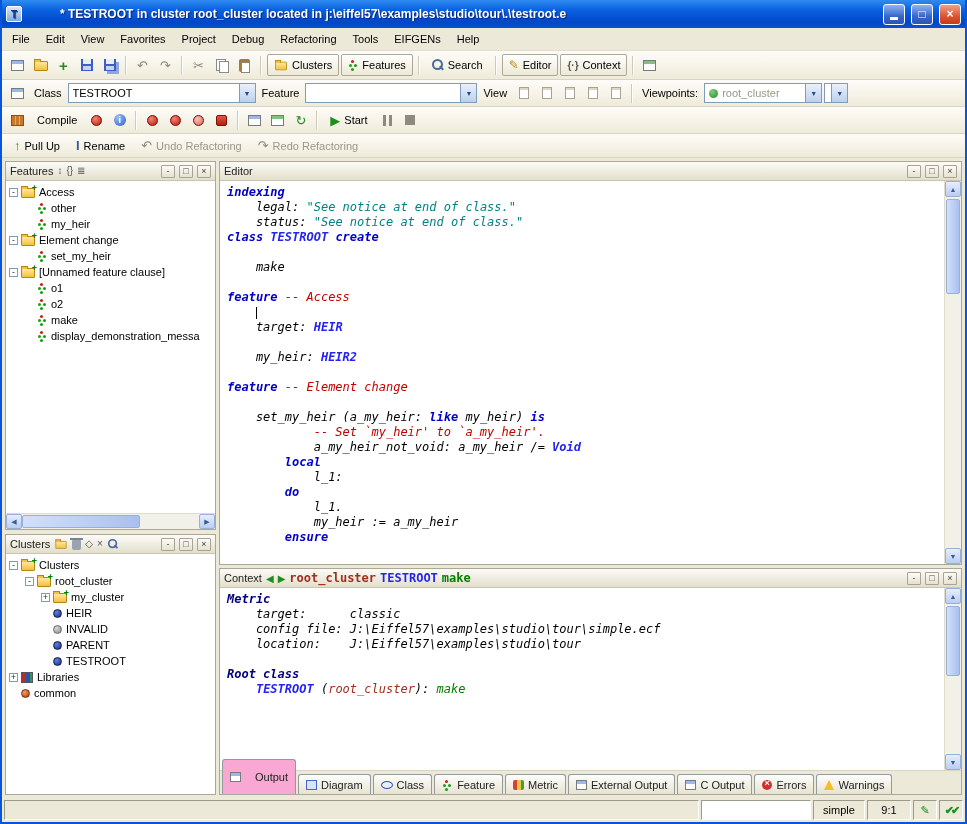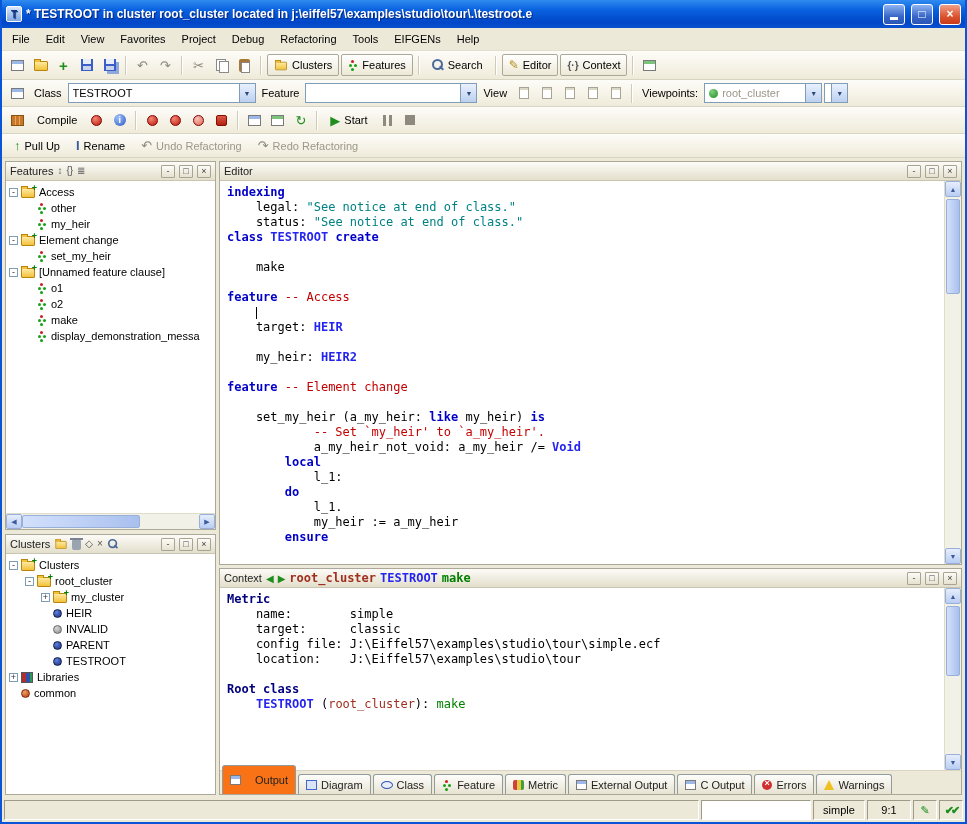--- a/index.html
+++ b/index.html
@@ -6,21 +6,21 @@
   html,body{width:967px;height:824px;overflow:hidden;}
   body{font-family:"Liberation Sans",sans-serif;font-size:11px;background:#ECE9D8;color:#000;}
   .window{width:967px;height:824px;display:flex;flex-direction:column;border:2px solid #0A54D8;border-top:none;}
   
   .titlebar{height:28px;flex:0 0 auto;display:flex;align-items:center;gap:4px;padding:0 4px;
     background:linear-gradient(180deg,#2F8BF0 0%,#0A62E0 35%,#0046C8 80%,#0A52D0 100%);
     color:#fff;font-weight:bold;font-size:12px;text-shadow:1px 1px 1px #00237A;}
   .app-icon{width:16px;height:16px;border:1px solid #fff;border-radius:2px;background:linear-gradient(#D9E7FB,#7FA8E0);
     color:#16367E;font-size:10px;font-weight:bold;display:flex;align-items:center;justify-content:center;flex:0 0 auto;}
   .app-icon::before{content:"T";}
-  .title-text{flex:1;white-space:nowrap;overflow:hidden;text-overflow:ellipsis;}
+  .title-text{flex:1;white-space:nowrap;overflow:hidden;text-overflow:ellipsis;margin-left:34px;}
   .tb-btn{width:22px;height:21px;flex:0 0 auto;margin-left:2px;border:1px solid #fff;border-radius:3px;
     display:flex;align-items:center;justify-content:center;color:#fff;font-size:12px;font-weight:bold;
     background:linear-gradient(180deg,#8FB4F2,#3867C8 60%,#2A55B4);text-shadow:none;}
   .tb-btn.close{background:linear-gradient(180deg,#F0A088,#DC5330 60%,#C83A18);}
   .min-glyph{width:8px;height:3px;background:#fff;margin-top:9px;}
   
   .menubar{height:23px;flex:0 0 auto;display:flex;align-items:center;background:#ECE9D8;border-bottom:1px solid #E2DECB;padding:0 2px;}
   .menu-item{padding:3px 8px;cursor:default;}
   
   .toolbar{flex:0 0 auto;display:flex;align-items:center;gap:2px;padding:2px 5px;
@@ -113,41 +113,41 @@
   .sb-btn{flex:0 0 auto;background:linear-gradient(#E7EEFC,#B9CDF3);border:1px solid #98AFD9;border-radius:2px;
     color:#3A5A9C;font-size:7px;display:flex;align-items:center;justify-content:center;}
   .vscroll .sb-btn{height:16px;}
   .hscroll .sb-btn{width:16px;}
   .sb-track{flex:1;position:relative;}
   .sb-thumb{position:absolute;background:linear-gradient(90deg,#D3E0FC,#A9C0EE);border:1px solid #98AFD9;border-radius:2px;}
   .vscroll .sb-thumb{left:1px;right:1px;}
   .hscroll .sb-thumb{top:1px;bottom:1px;}
   
   .editor-body,.context-body{flex:1;display:flex;overflow:hidden;}
-  .code{flex:1;overflow:hidden;font-family:"DejaVu Sans Mono",monospace;font-size:12px;line-height:15px;padding:4px 0 0 7px;}
+  .code{flex:1;overflow:hidden;font-family:"DejaVu Sans Mono",monospace;font-size:12px;line-height:15px;padding:4px 0 0 7px;font-style:italic;}
   .cline{white-space:pre;height:15px;}
   .c-kw{color:#0000C8;font-weight:bold;}
   .c-cls{color:#2424F0;font-weight:bold;}
   .c-str{color:#008284;}
   .c-cmt{color:#C40000;}
   .c-pl{color:#000;}
   .c-kwb{color:#00007E;font-weight:bold;}
   .c-clu{color:#A03020;}
   .c-feat{color:#008000;}
   .c-cursor{display:inline-block;width:1px;height:12px;background:#000;vertical-align:middle;}
   .ctx-nav{font-family:"DejaVu Sans Mono",monospace;font-size:12px;font-weight:bold;}
   .nav-cluster{color:#A03020;}
   .nav-class{color:#2424F0;}
   .nav-feature{color:#008000;}
   .nav-arrow{font-size:10px;color:#1E8E1E;flex:0 0 auto;}
   
   .tabs{height:24px;flex:0 0 auto;display:flex;align-items:flex-end;gap:2px;padding:0 2px;background:#ECE9D8;border-top:1px solid #D9D5C2;}
   .tab{height:20px;display:flex;align-items:center;gap:4px;padding:0 7px;background:linear-gradient(#FDFDFB,#E7E3D2);
     border:1px solid #919B9C;border-bottom:none;border-radius:3px 3px 0 0;font-size:11px;color:#222;}
-  .tab.selected{height:29px;background:#f97316;gap:14px;}
+  .tab.selected{height:35px;background:#f9a8d4;gap:14px;}
   .tabic{width:11px;height:10px;flex:0 0 auto;}
   .tabic-output-icon,.tabic-external-output-icon,.tabic-c-output-icon{background:#fff;border:1px solid #7A7A7A;box-shadow:inset 0 3px 0 #9CB8E8;}
   .tabic-diagram-icon{background:#D8E4F8;border:1px solid #4466CC;}
   .tabic-class-icon{width:12px;height:8px;border-radius:50%;background:#E8EEFC;border:1px solid #3355BB;}
   .tabic-metric-icon{background:linear-gradient(90deg,#D04040 0 4px,#E8C840 4px 8px,#40A040 8px 12px);border-radius:2px;}
   .tabic-errors-icon{width:10px;height:10px;border-radius:50%;background:#D03030;position:relative;}
   .tabic-errors-icon::before{content:"\00d7";position:absolute;left:2px;top:-2px;color:#fff;font-size:9px;font-weight:bold;}
   .tabic-warnings-icon{width:0;height:0;border-left:5px solid transparent;border-right:5px solid transparent;border-bottom:10px solid #F0C020;background:none;}
   
   .statusbar{height:24px;flex:0 0 auto;display:flex;align-items:stretch;gap:2px;padding:2px;background:#ECE9D8;}
@@ -572,21 +572,20 @@
           <span class="ctx-nav nav-class">TESTROOT</span>
           <span class="ctx-nav nav-feature">make</span>
           <span class="flex1"></span>
           <span class="ph-btn">-</span>
           <span class="ph-btn">□</span>
           <span class="ph-btn">×</span>
         </div>
         <div class="context-body">
           <div class="code">
               <div class="cline"><span class="c-kwb">Metric</span></div>
-              <div class="cline"><span class="c-pl">    name:        simple</span></div>
               <div class="cline"><span class="c-pl">    target:      classic</span></div>
               <div class="cline"><span class="c-pl">    config file: J:\Eiffel57\examples\studio\tour\simple.ecf</span></div>
               <div class="cline"><span class="c-pl">    location:    J:\Eiffel57\examples\studio\tour</span></div>
               <div class="cline">&nbsp;</div>
               <div class="cline"><span class="c-kwb">Root class</span></div>
               <div class="cline"><span class="c-pl">    </span><span class="c-cls">TESTROOT</span><span class="c-pl"> (</span><span class="c-clu">root_cluster</span><span class="c-pl">): </span><span class="c-feat">make</span></div>
             </div>
           <div class="vscroll">
             <span class="sb-btn">▲</span>
             <span class="sb-track">

